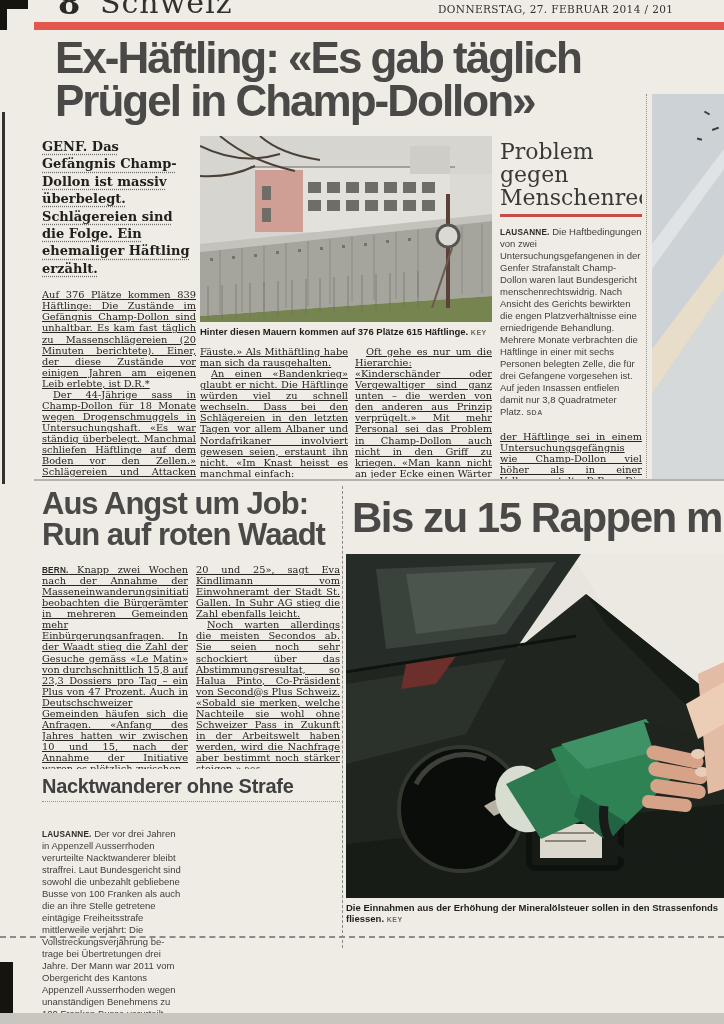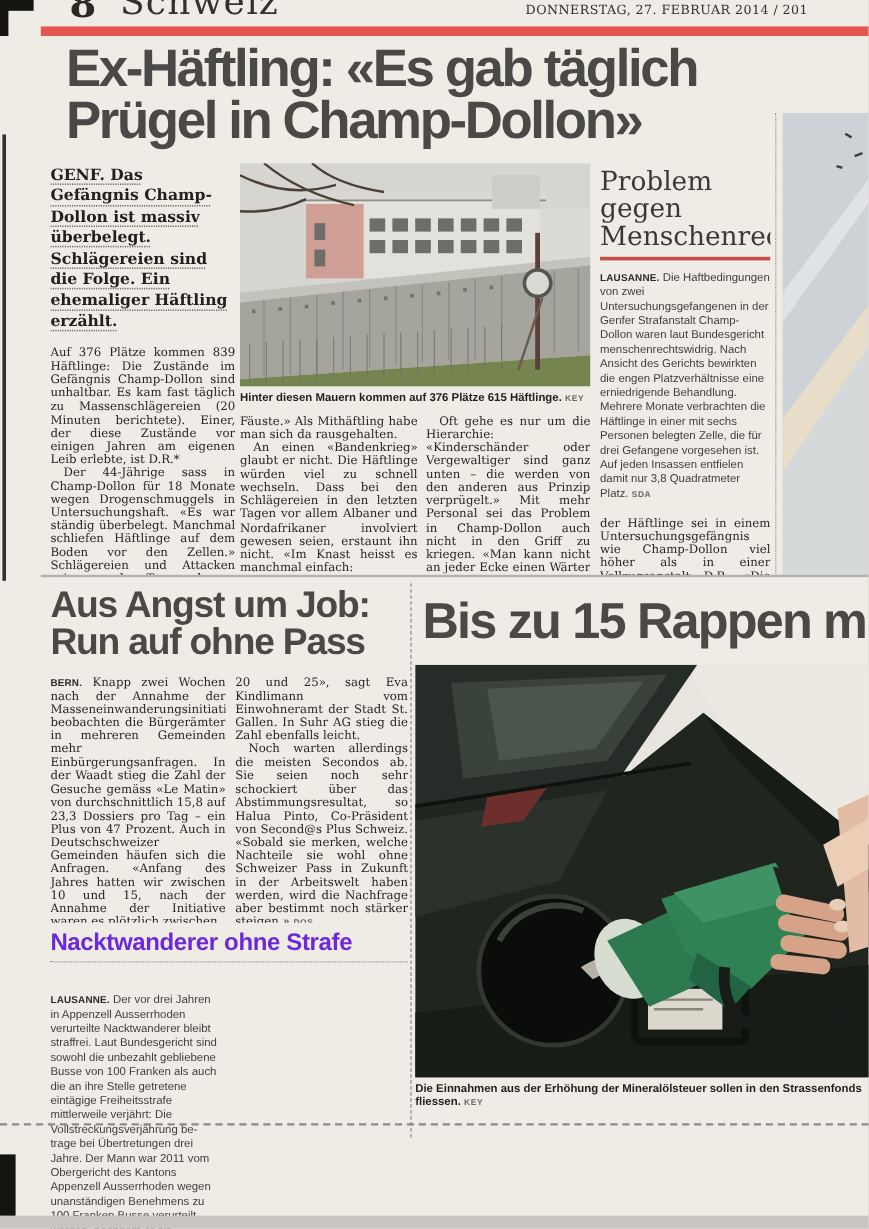--- a/index.html
+++ b/index.html
@@ -11,21 +11,21 @@
   .section-title{position:absolute;left:100px;top:-15px;font:400 30px "DejaVu Serif",serif;
                  letter-spacing:1px;color:#33312d;}
   .issue-date{position:absolute;left:438px;top:3px;width:300px;font:400 10.5px "DejaVu Serif",serif;
               letter-spacing:.4px;color:#33302c;white-space:nowrap;}
   .red-band{position:absolute;left:34px;top:22px;width:690px;height:8px;background:#e4574f;}
   
   .main-headline{position:absolute;left:55px;top:36px;width:600px;
                  font:700 44px/0.98 "Liberation Sans",sans-serif;letter-spacing:-2px;color:#4b4947;}
   
   .serif-body p{margin:0;font:400 9.8px/1.13 "DejaVu Serif",serif;text-align:justify;
-                color:#272522;hyphens:auto;-webkit-hyphens:auto;}
+                color:#272522;hyphens:auto;text-decoration:underline;-webkit-hyphens:auto;}
   .p-indent{text-indent:11px;}
   .lead{font:700 13px/1.34 "DejaVu Serif",serif;color:#22201d;
         text-decoration:underline dotted #6d6b66;text-underline-offset:3px;}
   .dateline{font:700 8.2px "Liberation Sans",sans-serif;color:#2c2a27;letter-spacing:.2px;}
   .credit{font:700 7px "Liberation Sans",sans-serif;color:#6b6964;letter-spacing:.5px;}
   .caption{font:700 9.5px "Liberation Sans",sans-serif;color:#201e1b;}
   
   .col-left{position:absolute;left:42px;top:138px;width:154px;height:342px;overflow:hidden;}
   .col-left .serif-start{margin-top:12px;}
   .prison-fig{position:absolute;left:200px;top:136px;width:292px;height:186px;}
@@ -42,21 +42,21 @@
   .strip-fig{position:absolute;left:652px;top:94px;width:72px;height:386px;}
   
   .mid-rule{position:absolute;left:34px;top:479px;width:690px;height:2px;background:#b4b2ad;}
   
   .pass-headline{position:absolute;left:42px;top:488px;width:300px;
                  font:700 31px/1.0 "Liberation Sans",sans-serif;letter-spacing:-1px;color:#4b4947;}
   .pass-col1{position:absolute;left:42px;top:564px;width:146px;height:205px;overflow:hidden;}
   .pass-col2{position:absolute;left:196px;top:564px;width:144px;height:205px;overflow:hidden;}
   
   .naked-box{position:absolute;left:42px;top:776px;width:298px;}
-  .naked-title{font:700 20px/1 "Liberation Sans",sans-serif;letter-spacing:-.3px;color:#6d28d9;
+  .naked-title{font:700 20px/1 "Liberation Sans",sans-serif;letter-spacing:-.3px;color:#404040;
                padding-bottom:5px;border-bottom:1px dotted #96948f;}
   .naked-cols{display:flex;gap:0;margin-top:26px;flex-direction:column;}
   .naked-cols>div{width:143px;}
   .vdash{position:absolute;left:342px;top:486px;height:462px;border-left:1px dashed #8b8984;}
   
   .fuel-headline{position:absolute;left:352px;top:486px;width:372px;overflow:visible;
                  font:700 42px/1 "Liberation Sans",sans-serif;letter-spacing:-1.5px;color:#4b4947;
                  white-space:nowrap;margin-top:11px;}
   .fuel-fig{position:absolute;left:346px;top:554px;width:378px;height:344px;}
   .fuel-cap{position:absolute;left:346px;top:902px;width:378px;}
@@ -223,21 +223,21 @@
         <rect x="60" y="34" width="7" height="2" transform="rotate(-20 63 35)"></rect>
         <rect x="45" y="44" width="5" height="2" transform="rotate(15 47 45)"></rect>
       </g>
     </svg>
   </div>
 
   <div class="mid-rule"></div>
 
   <div class="pass-headline">
     <div>Aus Angst um Job:</div>
-    <div>Run auf ohne Pass</div>
+    <div>Run auf roten Waadt</div>
   </div>
   <div class="pass-col1 serif-body">
     <p>
       <span class="dateline">BERN.</span>
       <span>Knapp zwei Wochen nach der Annahme der Masseneinwanderungsinitiative beobachten die Bürgerämter in mehreren Gemeinden mehr Einbürgerungsanfragen. In der Waadt stieg die Zahl der Gesuche gemäss «Le Matin» von durchschnittlich 15,8 auf 23,3 Dossiers pro Tag – ein Plus von 47 Prozent. Auch in Deutschschweizer Gemeinden häufen sich die Anfragen. «Anfang des Jahres hatten wir zwischen 10 und 15, nach der Annahme der Initiative waren es plötzlich zwischen</span>
     </p>
   </div>
   <div class="pass-col2 serif-body">
     <p>20 und 25», sagt Eva Kindlimann vom Einwohneramt der Stadt St. Gallen. In Suhr AG stieg die Zahl ebenfalls leicht.</p>
     <p class="p-indent">

